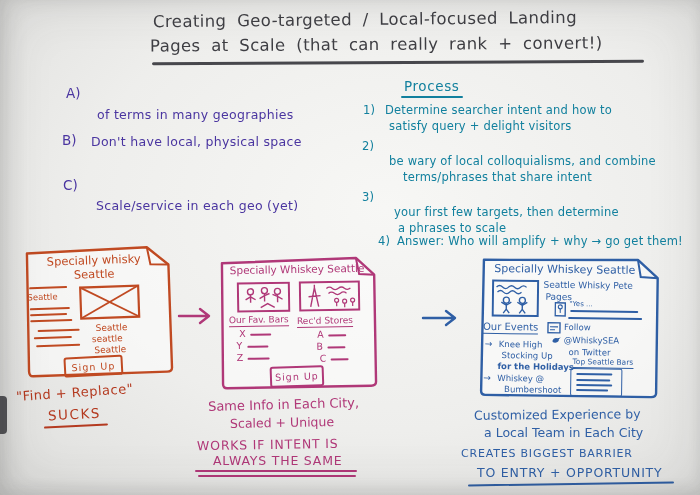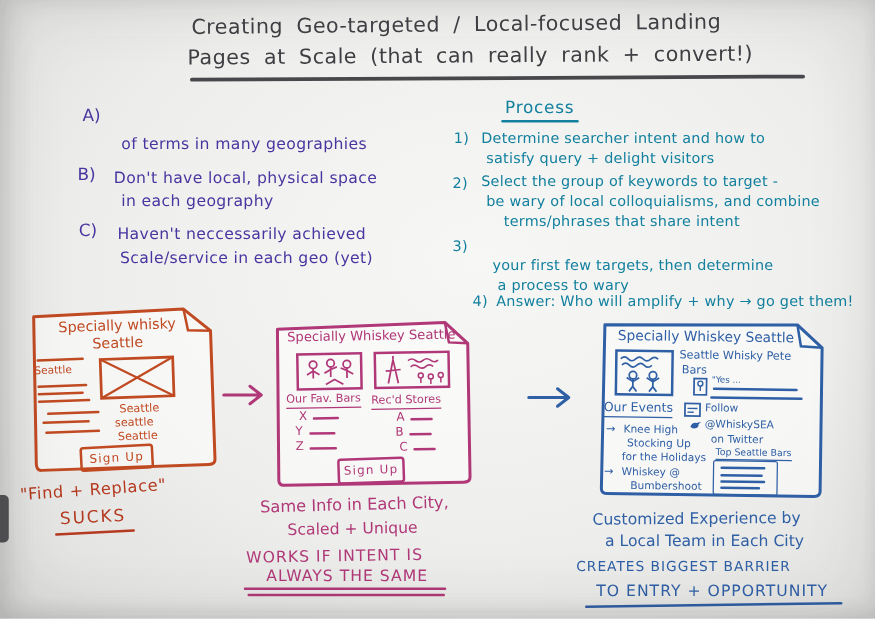--- a/index.html
+++ b/index.html
@@ -31,41 +31,38 @@
 
   <div class="t title c-ink" style="left:130px;top:10px;width:470px;transform:rotate(-0.6deg);">Creating Geo-targeted / Local-focused Landing</div>
   <div class="t title c-ink" style="left:150px;top:35px;width:440px;transform:rotate(-0.4deg);">Pages at Scale (that can really rank + convert!)</div>
   <div class="ul" style="left:152px;top:61px;width:492px;background:#47474c;transform:rotate(-0.3deg);height:3.2px;"></div>
 
   <div class="t prob-label c-purple" style="left:66px;top:85px;">A)</div>
   <div class="t prob c-purple" style="left:97px;top:107px;">of terms in many geographies</div>
 
   <div class="t prob-label c-purple" style="left:62px;top:132px;">B)</div>
   <div class="t prob c-purple" style="left:91px;top:134px;">Don't have local, physical space</div>
-  <div class="t prob c-purple" style="left:97px;top:153px;">in each geography</div>
 
   <div class="t prob-label c-purple" style="left:63px;top:177px;">C)</div>
-  <div class="t prob c-purple" style="left:94px;top:179px;">Haven't neccessarily achieved</div>
   <div class="t prob c-purple" style="left:96px;top:198px;">Scale/service in each geo (yet)</div>
 
   <div class="t c-teal" style="left:404px;top:78px;font-size:13.5px;letter-spacing:.6px;">Process</div>
   <div class="ul" style="left:401px;top:96px;width:62px;background:#12809e;"></div>
 
   <div class="t proc c-teal" style="left:363px;top:103px;">1)</div>
   <div class="t proc c-teal" style="left:385px;top:103px;">Determine searcher intent and how to</div>
   <div class="t proc c-teal" style="left:389px;top:119px;">satisfy query + delight visitors</div>
 
   <div class="t proc c-teal" style="left:362px;top:139px;">2)</div>
-  <div class="t proc c-teal" style="left:385px;top:138px;">Select the group of keywords to target -</div>
   <div class="t proc c-teal" style="left:389px;top:154px;">be wary of local colloquialisms, and combine</div>
   <div class="t proc c-teal" style="left:403px;top:170px;">terms/phrases that share intent</div>
 
   <div class="t proc c-teal" style="left:362px;top:190px;">3)</div>
   <div class="t proc c-teal" style="left:394px;top:205px;">your first few targets, then determine</div>
-  <div class="t proc c-teal" style="left:398px;top:221px;">a process to wary</div>
+  <div class="t proc c-teal" style="left:398px;top:221px;">a phrases to scale</div>
 
   <div class="t proc c-teal" style="left:378px;top:234px;">4)</div>
   <div class="t proc c-teal" style="left:397px;top:234px;">Answer: Who will amplify + why → go get them!</div>
 
   <div class="page" style="left:23px;top:246px;width:150px;height:131px;transform:rotate(-2deg);">
     <svg class="outline" width="150" height="131" viewBox="0 0 150 131">
       <path d="M6 5 L126 3 L147 21 L147 124 Q147 128 142 128 L8 128 Q4 128 4 123 Z" fill="rgba(255,255,255,0.5)" stroke="#c04a22" stroke-width="2.4" stroke-linejoin="round"></path>
       <path d="M126 3 L129 20 L147 21" fill="none" stroke="#c04a22" stroke-width="2"></path>
     </svg>
     <div class="t c-orange" style="left:10px;top:7px;width:125px;text-align:center;font-size:11.5px;">Specially whisky</div>
@@ -171,37 +168,37 @@
     <svg style="position:absolute;left:14px;top:24px;" width="48" height="38" viewBox="0 0 48 38">
       <rect x="1.5" y="1.5" width="45" height="35" fill="none" stroke="#2f5fa5" stroke-width="2"></rect>
       <path d="M5 8 q3 -3 6 0 t6 0 t6 0 t6 0 t6 0 M6 13 q3 -3 6 0 t6 0 t6 0 t6 0" fill="none" stroke="#2f5fa5" stroke-width="1.3"></path>
       <circle cx="15" cy="21" r="3" fill="none" stroke="#2f5fa5" stroke-width="1.4"></circle>
       <path d="M15 24 L15 30 M15 26 L10 23 M15 26 L20 23 M15 30 L12 34 M15 30 L18 34" fill="none" stroke="#2f5fa5" stroke-width="1.4"></path>
       <circle cx="31" cy="21" r="3" fill="none" stroke="#2f5fa5" stroke-width="1.4"></circle>
       <path d="M31 24 L31 30 M31 26 L26 23 M31 26 L36 23 M31 30 L28 34 M31 30 L34 34" fill="none" stroke="#2f5fa5" stroke-width="1.4"></path>
     </svg>
 
     <div class="t c-blue" style="left:66px;top:24px;font-size:9px;">Seattle Whisky Pete</div>
-    <div class="t c-blue" style="left:68px;top:36px;font-size:9px;">Bars</div>
+    <div class="t c-blue" style="left:68px;top:36px;font-size:9px;">Pages</div>
 
     <svg style="position:absolute;left:77px;top:46px;" width="12" height="15" viewBox="0 0 12 15">
       <rect x="1" y="1" width="10" height="13" fill="none" stroke="#2f5fa5" stroke-width="1.4"></rect>
       <circle cx="6" cy="5" r="2" fill="none" stroke="#2f5fa5" stroke-width="1.1"></circle>
       <path d="M6 7 L6 11" stroke="#2f5fa5" stroke-width="1.1"></path>
     </svg>
     <div class="t c-blue" style="left:92px;top:44px;font-size:7px;">"Yes ...</div>
     <div class="ln ln-b" style="left:93px;top:54px;width:68px;"></div>
     <div class="ln ln-b" style="left:91px;top:61px;width:74px;"></div>
 
     <div class="t c-blue" style="left:6px;top:66px;font-size:10px;"><span class="us">Our Events</span></div>
 
     <div class="t c-blue" style="left:8px;top:84px;font-size:9px;">→</div>
     <div class="t c-blue" style="left:22px;top:84px;font-size:8.5px;">Knee High</div>
     <div class="t c-blue" style="left:25px;top:95px;font-size:8.5px;">Stocking Up</div>
-    <div class="t c-blue" style="left:21px;top:106px;font-size:8.5px;">for the Holidays</div>
+    <div class="t c-blue" style="left:21px;top:106px;font-size:8.5px;font-weight:bold;">for the Holidays</div>
 
     <div class="t c-blue" style="left:7px;top:118px;font-size:9px;">→</div>
     <div class="t c-blue" style="left:21px;top:118px;font-size:8.5px;">Whiskey @</div>
     <div class="t c-blue" style="left:28px;top:129px;font-size:8.5px;">Bumbershoot</div>
 
     <svg style="position:absolute;left:70px;top:66px;" width="14" height="12" viewBox="0 0 14 12">
       <rect x="1" y="1" width="12" height="10" fill="none" stroke="#2f5fa5" stroke-width="1.4"></rect>
       <path d="M3 5 L11 5 M3 8 L8 8" stroke="#2f5fa5" stroke-width="1.1"></path>
     </svg>
     <div class="t c-blue" style="left:87px;top:66px;font-size:8.5px;">Follow</div>

